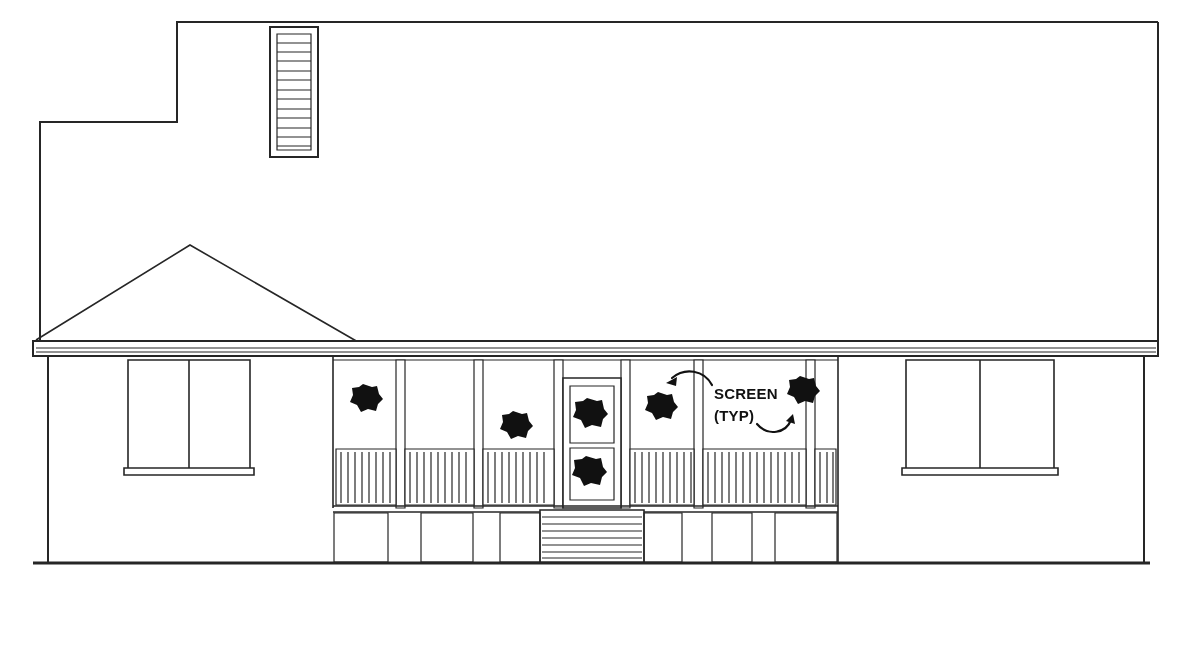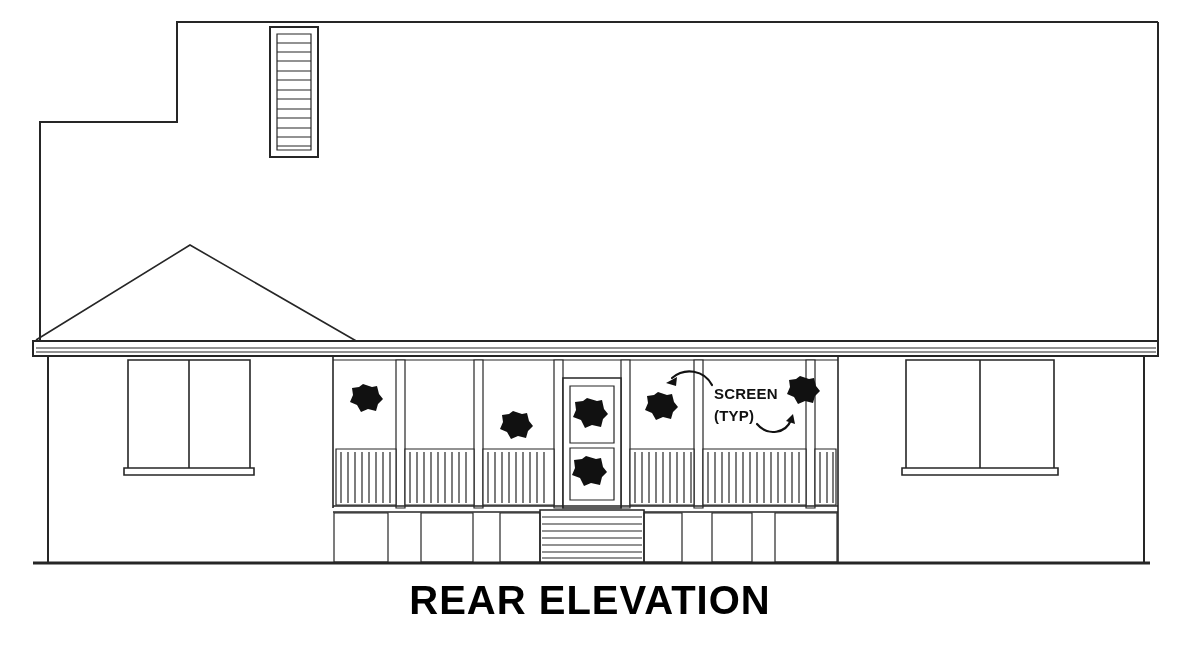--- a/index.html
+++ b/index.html
@@ -282,15 +282,14 @@
 
       <path class="leader" d="M 757,424 C 768,437 786,433 791,420"></path>
       <path class="arrowhead" d="M 793,414 l 2,10 l -9,-3 Z"></path>
 
       <text class="anno-text" x="714" y="399" text-anchor="start">SCREEN</text>
       <text class="anno-text" x="714" y="421" text-anchor="start">(TYP)</text>
     </g>
 
   </svg>
 
-  <div class="caption" id="title-caption">REAR ELEVATION</div>
 
 </div>
 
 </body></html>

